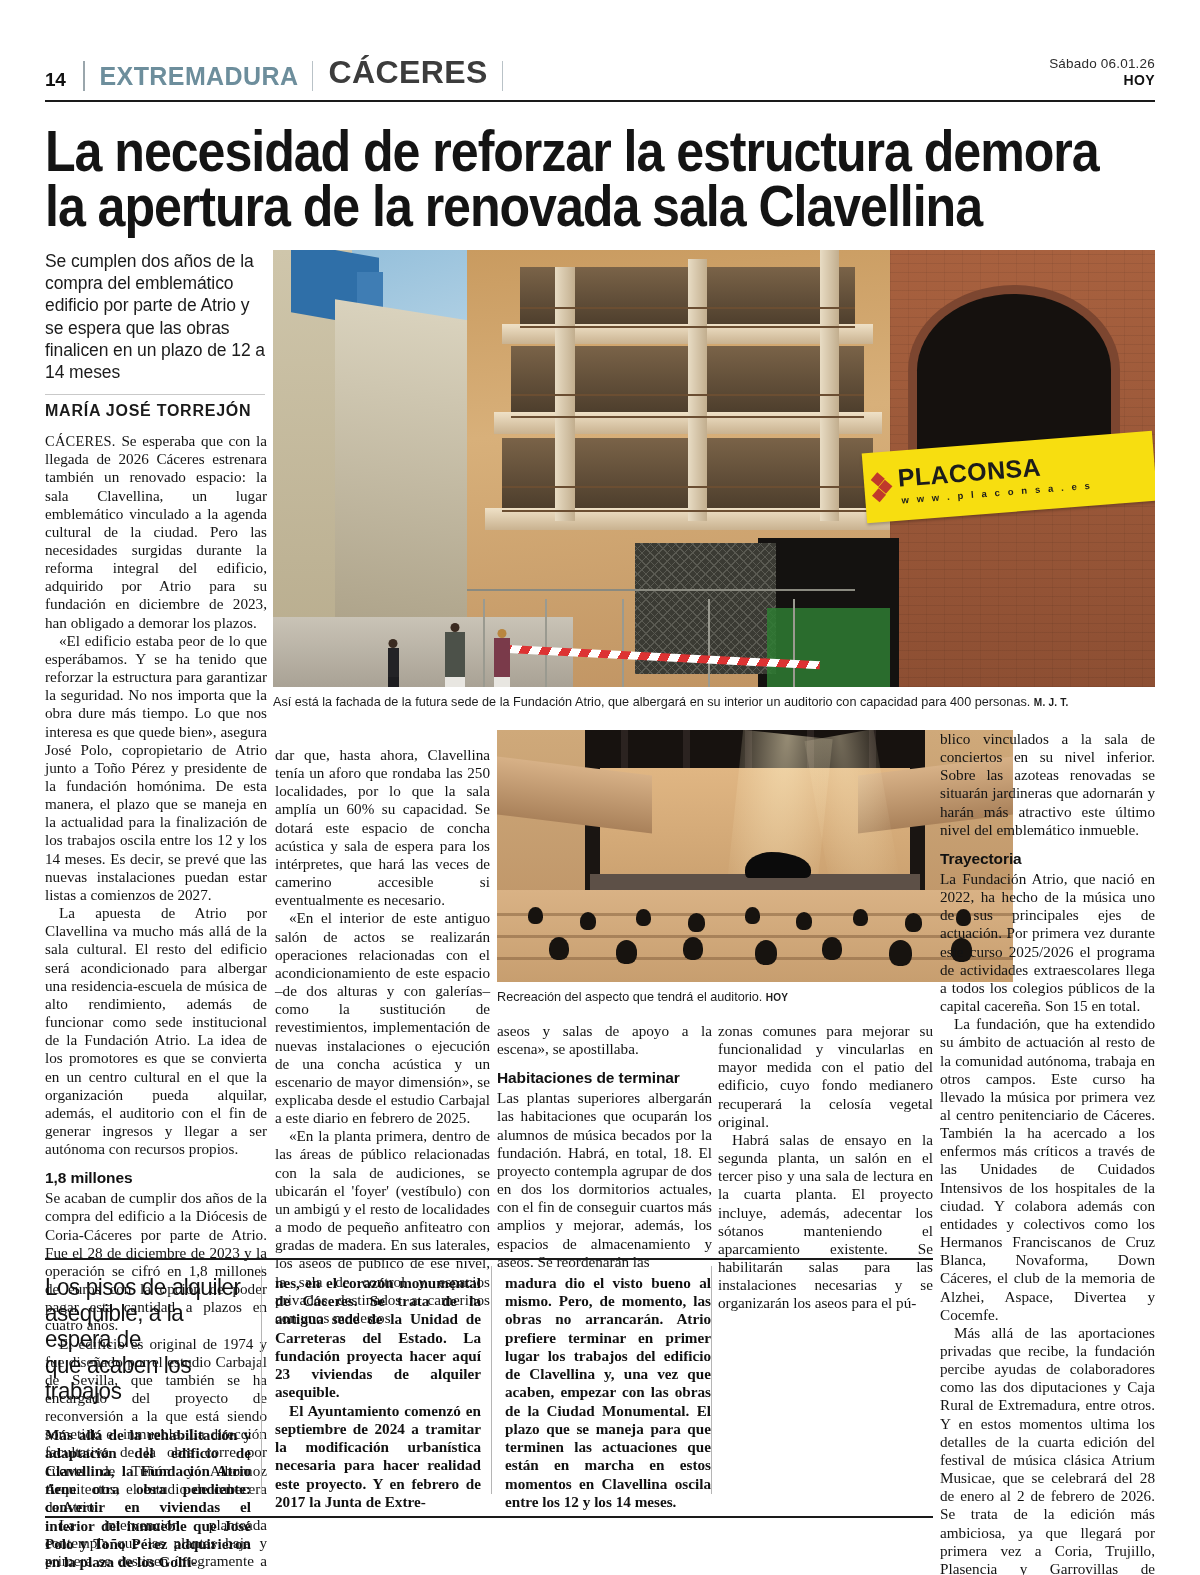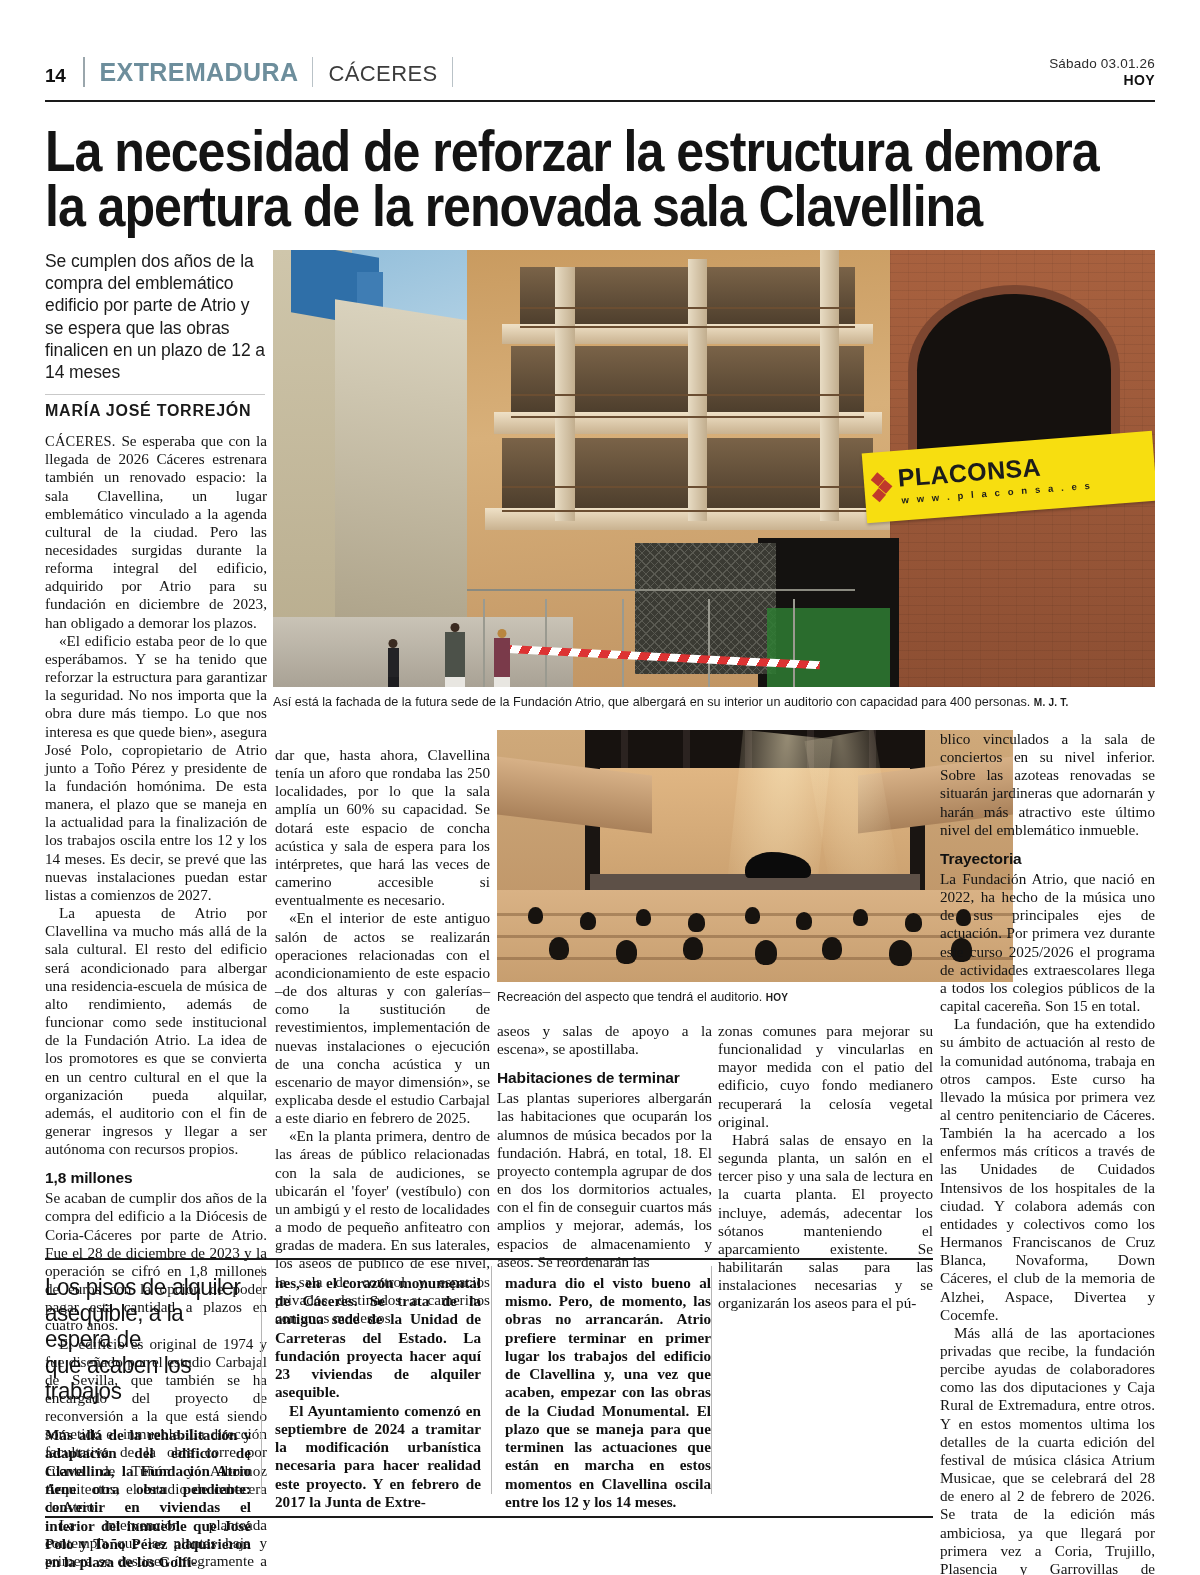--- a/index.html
+++ b/index.html
@@ -31,21 +31,21 @@
   .mh-rule{
     width:2px;height:30px;background:#9aa6ac;margin-right:15px;
   }
   .mh-rule.thin{width:1px;background:#b9c2c7;}
   .mh-section{
     font-weight:bold;font-size:25px;letter-spacing:0.4px;
     color:#6d8e9c;
     padding-right:14px;
   }
   .mh-sub{
-    font-size:22px;letter-spacing:0.4px;color:#3c3c3c;font-weight:400;
+    font-size:32px;letter-spacing:0.4px;color:#3c3c3c;font-weight:700;
     padding-right:14px;
   }
   .mh-right{text-align:right;line-height:1.18;}
   .mh-date{font-size:13.5px;color:#2b2b2b;letter-spacing:0.2px;}
   .mh-brand{font-size:14px;font-weight:bold;color:#111;letter-spacing:0.4px;}
 
   .mh-hr{
     border:0;border-top:2px solid #1a1a1a;margin:6px 0 0 0;
   }
 
@@ -250,21 +250,21 @@
   <div class="masthead">
     <div class="mh-left">
       <span class="mh-folio">14</span>
       <span class="mh-rule"></span>
       <span class="mh-section">EXTREMADURA</span>
       <span class="mh-rule thin"></span>
       <span class="mh-sub">CÁCERES</span>
       <span class="mh-rule thin"></span>
     </div>
     <div class="mh-right">
-      <div class="mh-date">Sábado 03.01.26</div>
+      <div class="mh-date">Sábado 06.01.26</div>
       <div class="mh-brand">HOY</div>
     </div>
   </div>
   <hr class="mh-hr">
 
   <h1 class="headline">
     <span class="ln">La necesidad de reforzar la estructura demora</span>
     <span class="ln">la apertura de la renovada sala Clavellina</span>
   </h1>
 

